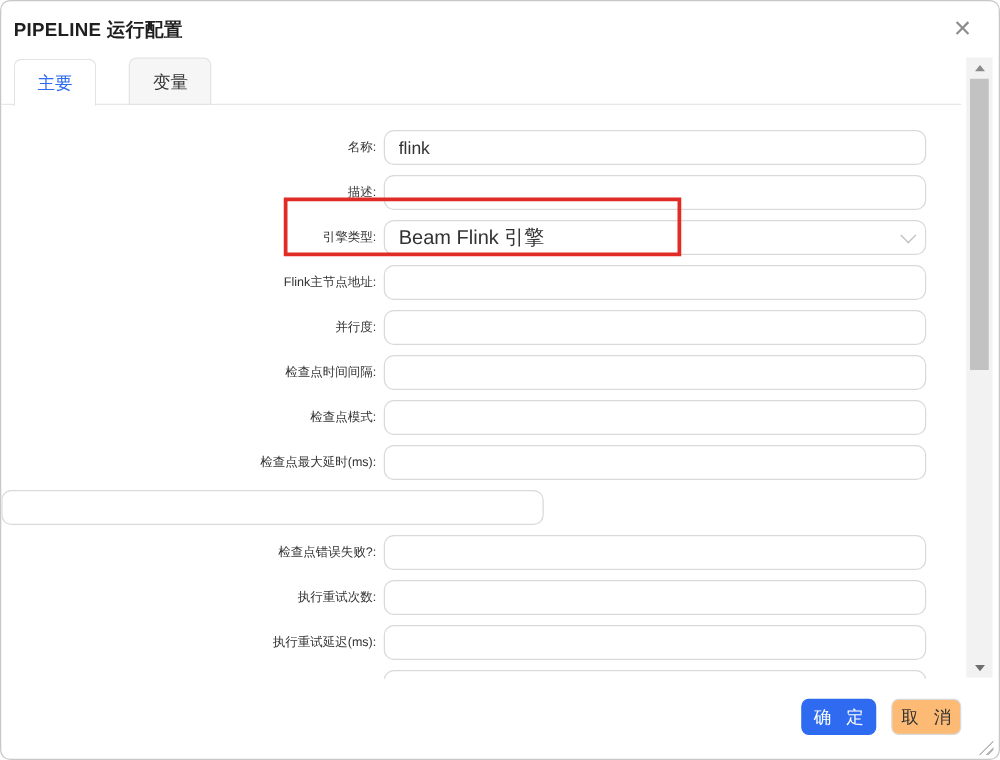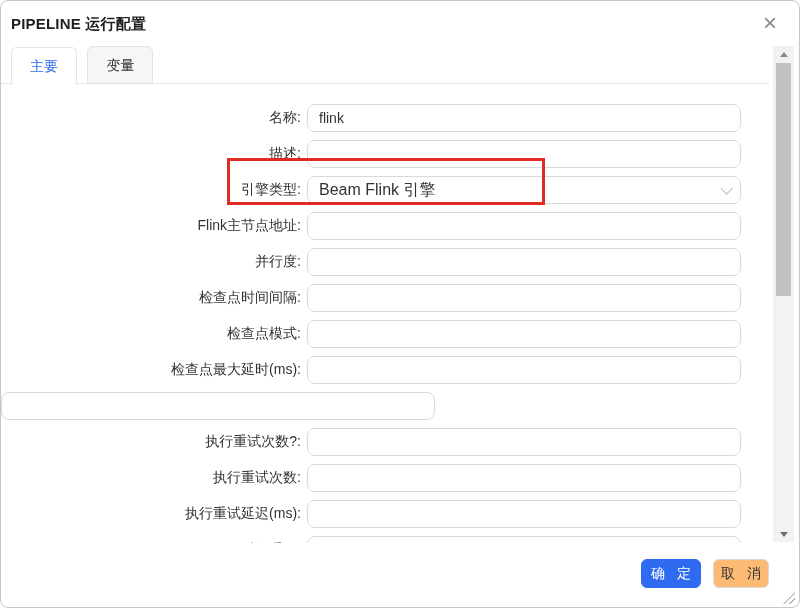--- a/index.html
+++ b/index.html
@@ -31,41 +31,41 @@
   }
   
   .tabbar {
     position: absolute; left: 0; top: 45px; width: 768px; height: 38px;
     padding-left: 10px;
     border-bottom: 1px solid #e7e7e7;
   }
   .tab {
     display: inline-block; vertical-align: bottom;
     height: 38px; line-height: 36px;
-    padding: 0 18px; margin-right: 6px;
+    padding: 0 18px; margin-right: 22px;
     font-size: 14px;
     border: 1px solid #e3e3e3;
     border-radius: 6px 6px 0 0;
     background: #f6f6f6; color: #333;
     position: relative; cursor: pointer;
   }
   .tab.active {
     background: #fff; color: #2e6bf0;
     border-bottom: 1px solid #fff;
     z-index: 2; top: 1px;
   }
   
   .form-area {
     position: absolute; left: 0; top: 99px; width: 768px; height: 443px;
     overflow: hidden;
   }
   .form-row { display: flex; align-items: center; height: 36px; }
   .form-label {
     width: 306px; text-align: right; padding-right: 6px;
-    font-size: 14px; color: #333; white-space: nowrap;
+    font-size: 10px; color: #333; white-space: nowrap;
   }
   .form-input {
     width: 434px; height: 28px;
     border: 1px solid #d9d9d9; border-radius: 8px;
     background: #fff;
     font-size: 14px; color: #333;
     padding: 0 11px;
     font-family: "Liberation Sans", "DejaVu Sans", sans-serif;
     outline: none;
     position: relative;
@@ -190,21 +190,21 @@
         <input class="form-input" type="text" style="">
       </div>
       <div class="form-row">
         <div class="form-label">检查点最大延时(ms):</div>
         <input class="form-input" type="text" style="">
       </div>
       <div class="form-row">
         <input class="form-input" type="text" style="">
       </div>
       <div class="form-row">
-        <div class="form-label">执行重试次数?:</div>
+        <div class="form-label">检查点错误失败?:</div>
         <input class="form-input" type="text" style="">
       </div>
       <div class="form-row">
         <div class="form-label">执行重试次数:</div>
         <input class="form-input" type="text" style="">
       </div>
       <div class="form-row">
         <div class="form-label">执行重试延迟(ms):</div>
         <input class="form-input" type="text" style="">
       </div>

